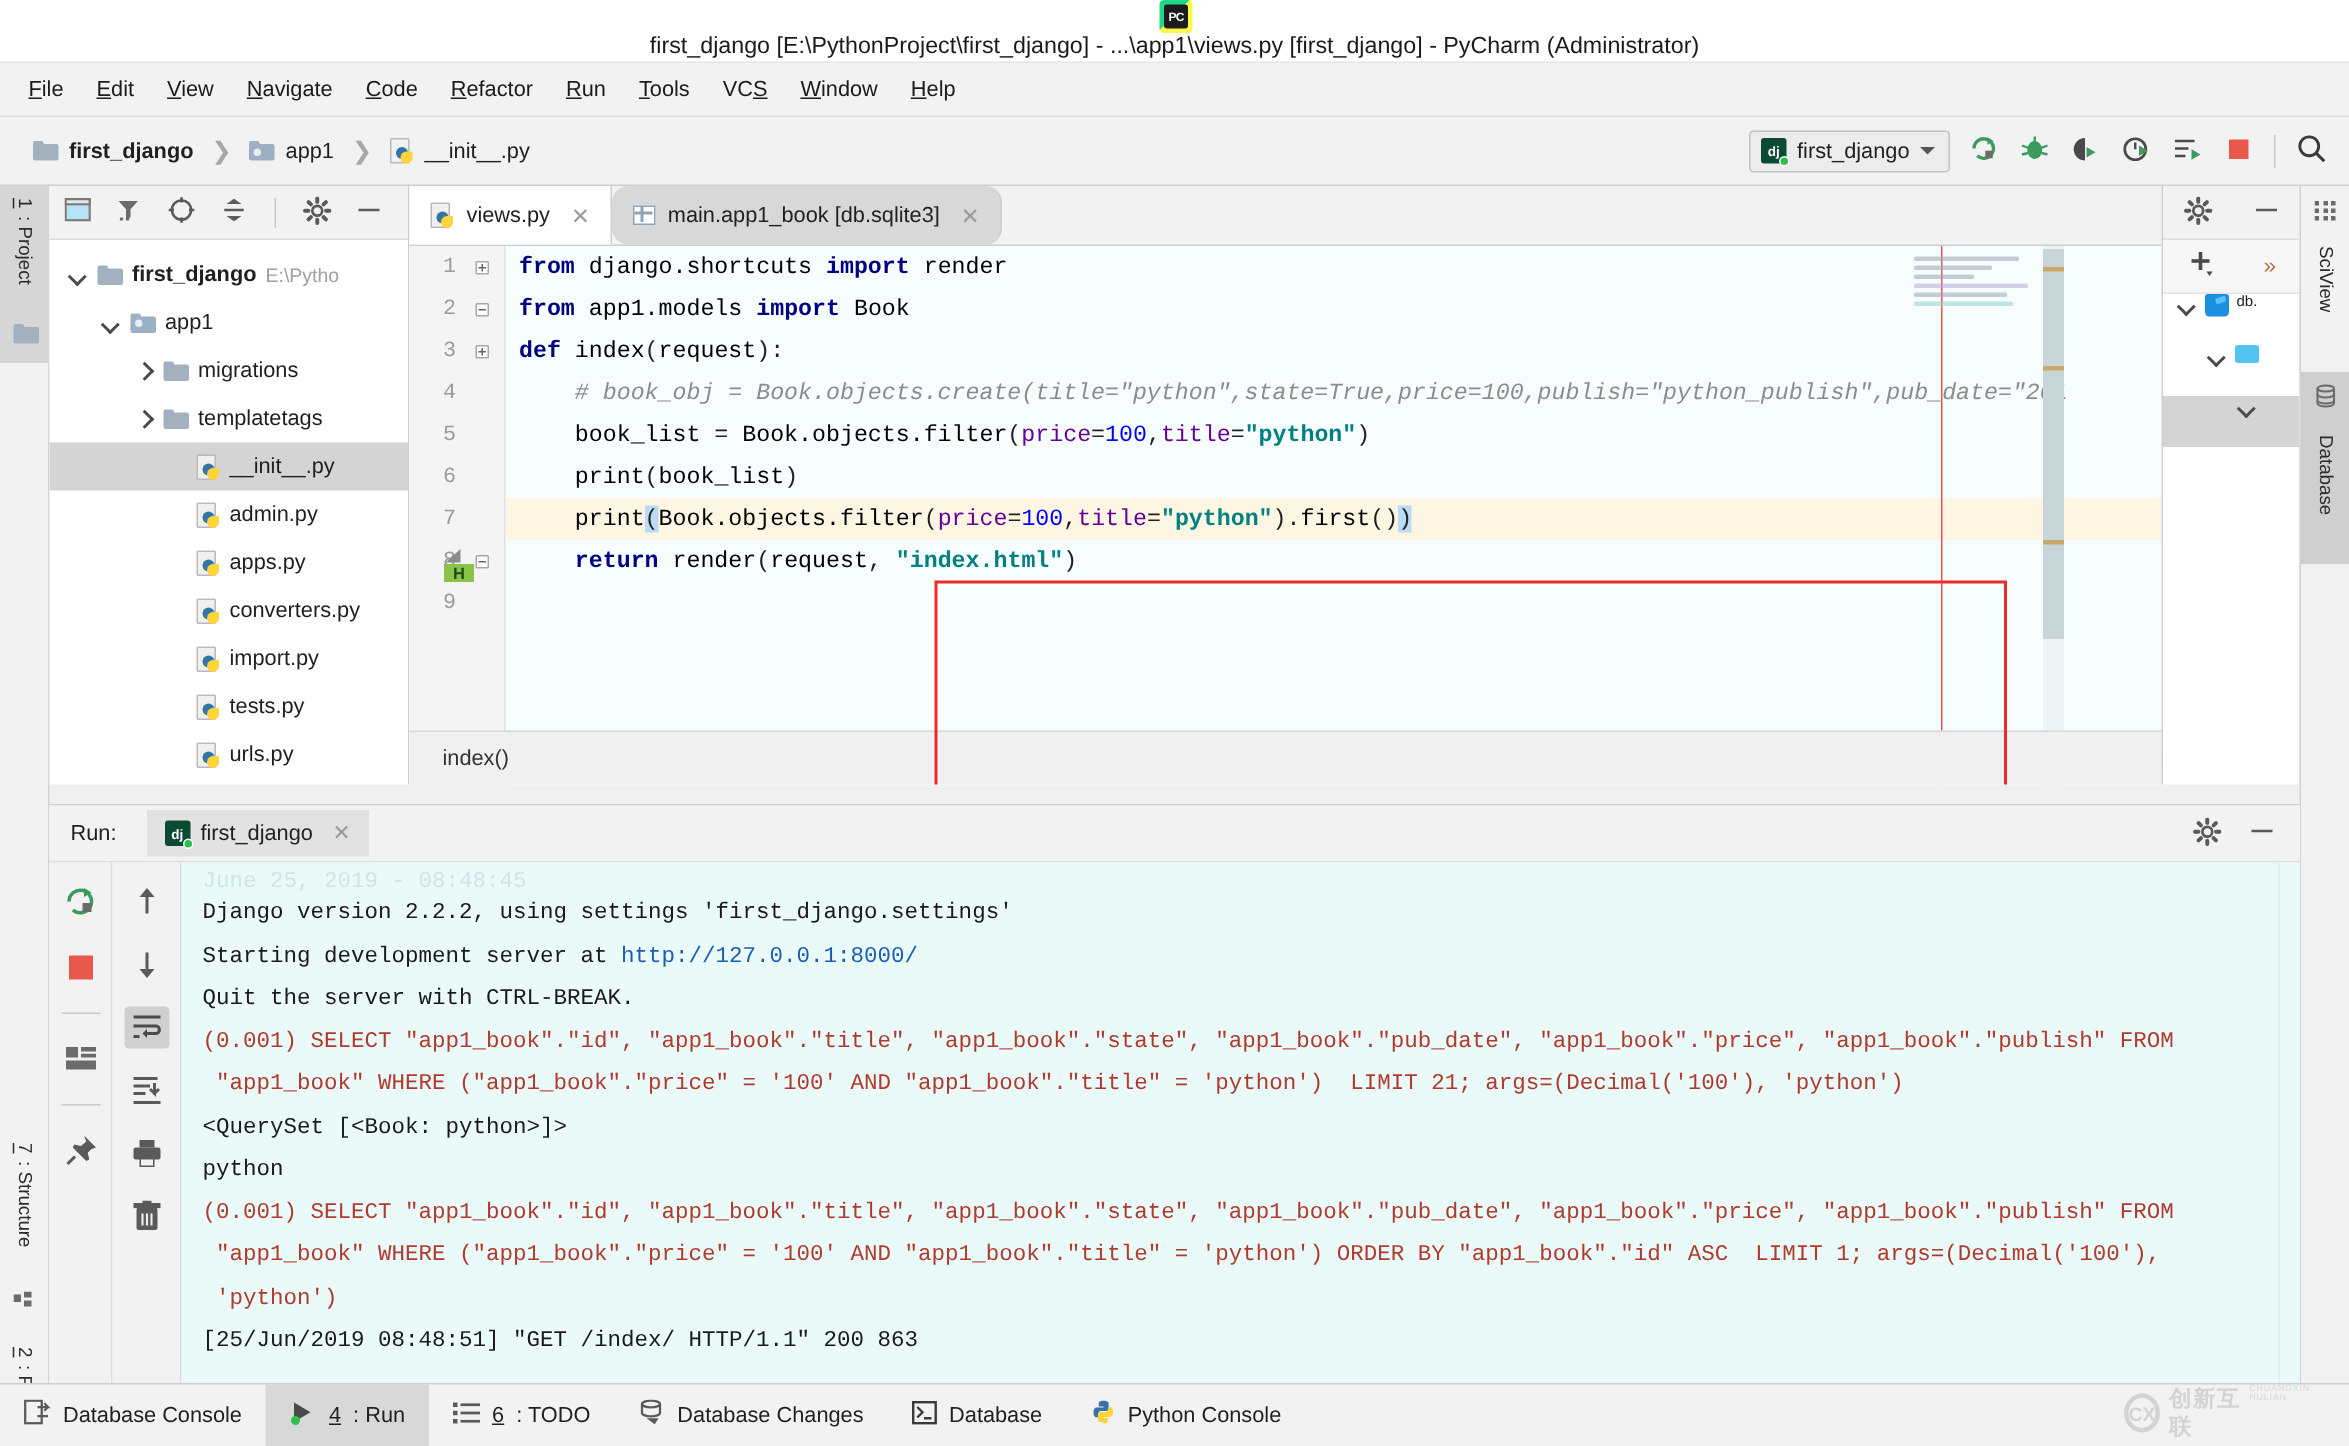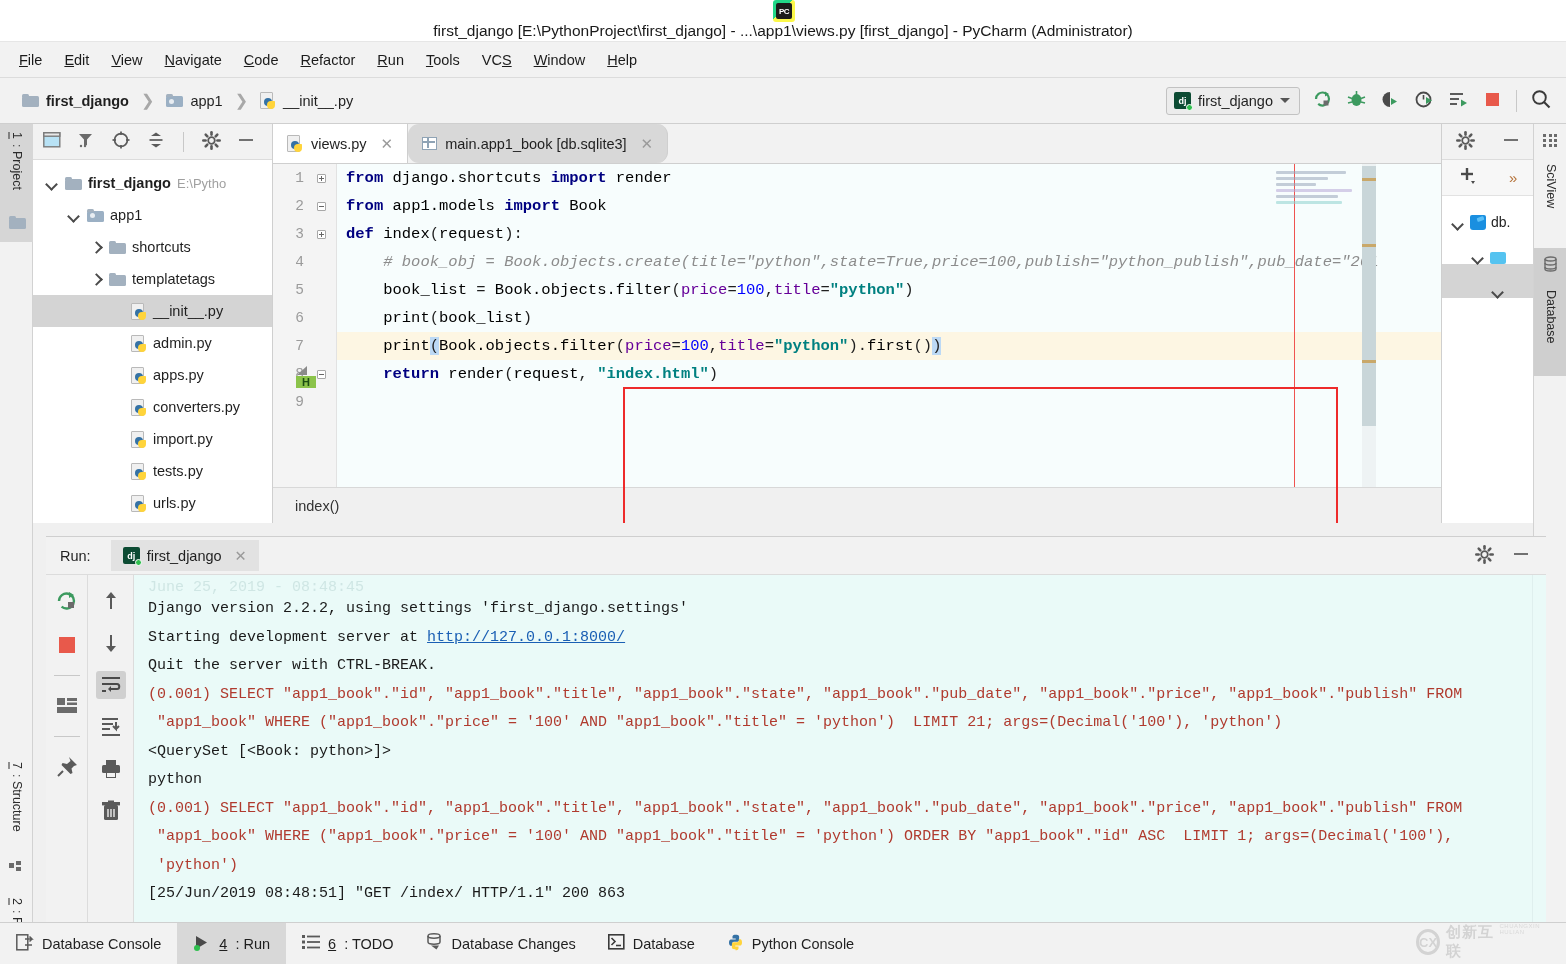--- a/index.html
+++ b/index.html
@@ -241,41 +241,41 @@
     background:#ffffff; border-left:1px solid #cfcfcf;
   }
   .rp-toolbar {
     height:36px; background:#f2f2f2; display:flex; align-items:center;
     justify-content:space-around; border-bottom:1px solid #dcdcdc;
   }
   .rp-toolbar2 {
     height:36px; background:#f7f7f7; display:flex; align-items:center;
     justify-content:space-around; border-bottom:1px solid #e2e2e2;
   }
-  .rp-row { display:flex; align-items:flex-end; height:34px; gap:5px; padding-left:4px; white-space:nowrap; font-size:14px; }
+  .rp-row { display:flex; align-items:flex-start; height:34px; gap:5px; padding-left:4px; white-space:nowrap; font-size:10px; }
   .rp-row.sel { background:#d4d4d4; }
   .db-ic { width:16px; height:15px; background:#1a8fe0; border-radius:2px 2px 3px 3px; position:relative; }
   .db-ic:after { content:""; position:absolute; right:2px; top:2px; width:7px; height:4px; background:#5bc0f8; border-radius:1px; transform:rotate(-20deg); }
   .sch-ic { width:16px; height:12px; background:#55c3f0; border-radius:2px; }
 
   .right-strip {
     position:absolute; left:1533px; top:124px; width:33px; height:799px;
     background:#f2f2f2; border-left:1px solid #d2d2d2;
   }
   .rtab {
     position:absolute; left:0; width:33px;
     writing-mode:vertical-rl; text-orientation:mixed;
     font-size:12.5px; color:#2b2b2b; white-space:nowrap;
     display:flex; align-items:center; padding-top:8px;
   }
   .rtab.active { background:#cfcfcf; }
 
   
   .run-panel {
-    position:absolute; left:46px; top:536px; width:1500px; height:386px;
+    position:absolute; left:33px; top:536px; width:1500px; height:386px;
     background:#ffffff; border-top:1px solid #cfcfcf;
   }
   .run-head {
     height:38px; background:#f2f2f2; display:flex; align-items:center;
     border-bottom:1px solid #dcdcdc; padding-left:14px; gap:10px;
   }
   .run-label { font-size:14.5px; margin-right:10px; }
   .run-tab {
     display:flex; align-items:center; gap:7px; background:#e2e2e2;
     padding:7px 12px; font-size:14.5px; white-space:nowrap;
@@ -294,21 +294,21 @@
   .rt-btn { width:30px; height:28px; display:flex; align-items:center; justify-content:center; border-radius:3px; }
   .rt-btn.active { background:#d0d0d0; }
   .rt-divider { width:26px; height:1px; background:#c8c8c8; }
 
   .console {
     flex:1; background:#eafaf8; padding:6px 0 0 14px; overflow:hidden;
     font-family:"Liberation Mono", monospace; font-size:15px; line-height:28.5px;
     color:#1a1a1a; white-space:pre;
   }
   .console .sql { color:#b03a2e; }
-  .console .link { color:#1a5fb4; text-decoration:underline; }
+  .console .link { color:#1a5fb4; }
   .console-scroll {
     width:14px; background:#eafaf8; border-left:1px solid #dfefee;
   }
 
   
   .statusbar {
     position:absolute; left:0; bottom:0; width:1566px; height:42px;
     background:#f2f2f2; border-top:1px solid #cfcfcf;
     display:flex; align-items:stretch;
   }
@@ -551,21 +551,21 @@
           <span class="arrow down"></span>
           <span class="folder-ic src">
             <span class="dot"></span>
           </span>
           <span class="tree-label">app1</span>
         </div>
         <div class="tree-row">
           <span style="display:inline-block;width:44px"></span>
           <span class="arrow right"></span>
           <span class="folder-ic"></span>
-          <span class="tree-label">shortcuts</span>
+          <span class="tree-label">migrations</span>
         </div>
         <div class="tree-row">
           <span style="display:inline-block;width:44px"></span>
           <span class="arrow right"></span>
           <span class="folder-ic"></span>
           <span class="tree-label">templatetags</span>
         </div>
         <div class="tree-row selected">
           <span style="display:inline-block;width:66px"></span>
           <span class="arrow"></span>

